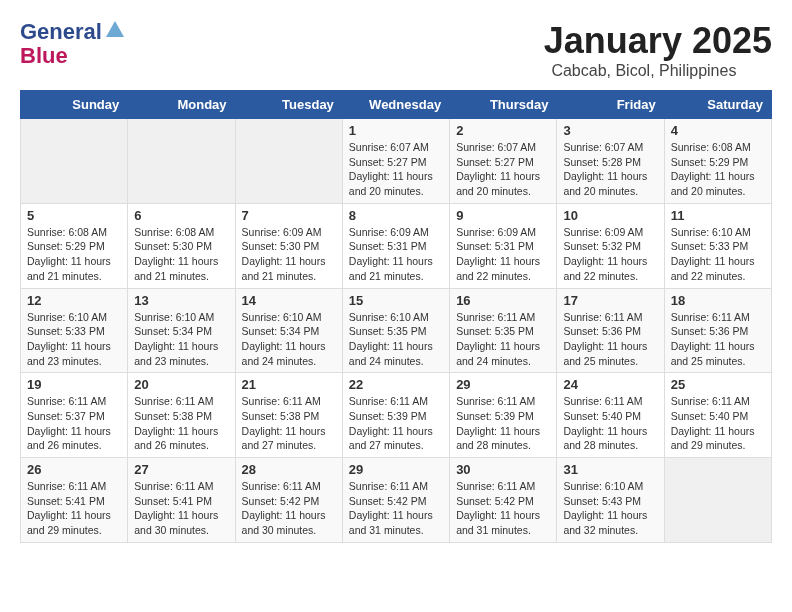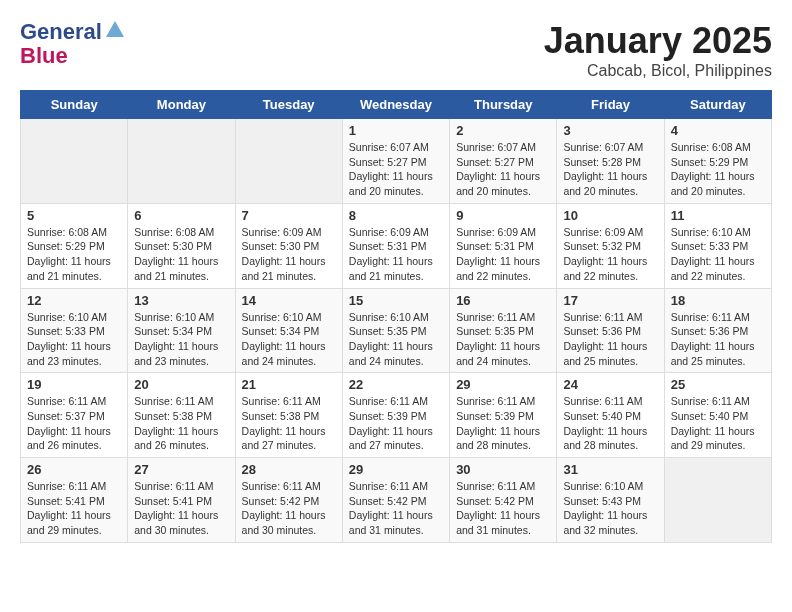--- a/index.html
+++ b/index.html
@@ -30,30 +30,31 @@
     }
     .month-title {
       font-size: 36px;
       font-weight: bold;
       color: #222;
       margin-left: 28px;
     }
     .subtitle {
       font-size: 16px;
       color: #444;
+      text-align: center;
     }
     .calendar {
       width: 100%;
       border-collapse: collapse;
       border: 1px solid #ccc;
     }
     .calendar th {
       background-color: #2c5aa0;
       color: #fff;
-      text-align: center;
+      text-align: right;
       padding: 6px 8px;
       font-size: 13px;
       border: 1px solid #2c5aa0;
     }
     .calendar td {
       vertical-align: top;
       padding: 4px 6px;
       border: 1px solid #ddd;
       width: calc(100% / 7);
       min-height: 80px;

